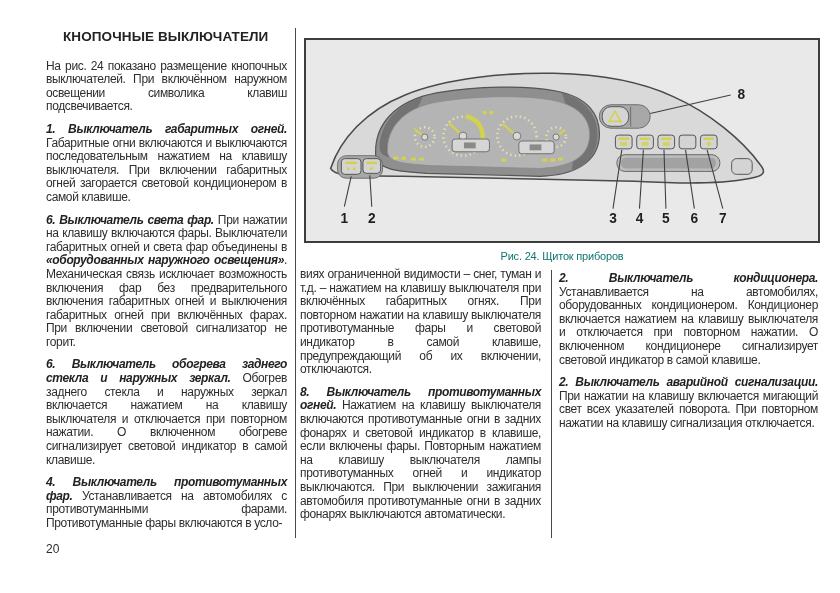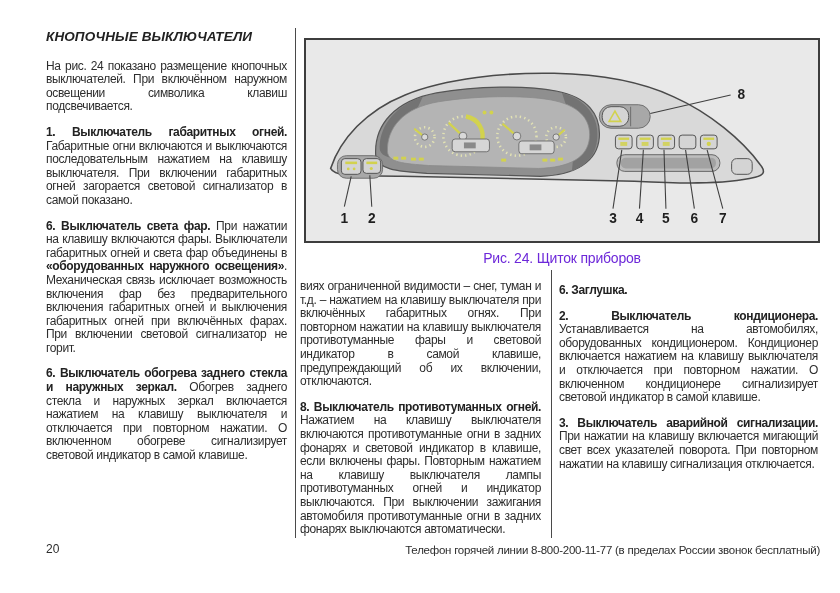--- a/index.html
+++ b/index.html
@@ -5,32 +5,32 @@
   html,body{margin:0;padding:0;}
   .page{
     position:relative;width:840px;height:593px;background:#ffffff;
     color:var(--text,#2d2d2d);font-family:"Liberation Sans",sans-serif;
     overflow:hidden;
   }
   .col{position:absolute;text-align:justify;font-size:12px;line-height:13.6px;letter-spacing:-0.35px;}
   .left-col{left:46px;top:30px;width:241px;}
   .mid-col{left:300px;top:268px;width:241px;}
   .right-col{left:559px;top:272px;width:259px;}
-  .sec-heading{font-size:13.5px;font-weight:bold;letter-spacing:0.1px;margin:0 0 16px 0;color:#222;font-style:italic;}
-  .para{margin:12px 0 9px 0;}
-  .para b{font-weight:bold;color:#222;}
+  .sec-heading{font-size:13.5px;font-weight:bold;letter-spacing:0.1px;margin:0 0 16px 17px;color:#222;}
+  .para{margin:0 0 9px 0;}
+  .para b{font-weight:bold;color:#222;font-style:italic;}
   .divider{position:absolute;width:1px;background:#4a4a4a;}
   .divider.main{left:295px;top:28px;height:510px;}
   .divider.second{left:551px;top:270px;height:268px;}
   .figure-box{
     position:absolute;left:304px;top:38px;width:516px;height:205px;
     border:2px solid #3d3d3d;background:var(--figure-bg,#e9e9e9);box-sizing:border-box;margin:0;
   }
   .figure-box svg{display:block;width:100%;height:100%;}
-  .caption{position:absolute;left:304px;top:250px;width:516px;text-align:center;font-size:14px;letter-spacing:-0.2px;color:#6d28d9;}
+  .caption{position:absolute;left:304px;top:250px;width:516px;text-align:center;font-size:11px;letter-spacing:-0.2px;color:#0f766e;}
   .footer-page{position:absolute;left:46px;top:542px;font-size:12px;}
   .footer-hotline{position:absolute;right:20px;top:544px;font-size:11.5px;letter-spacing:-0.25px;}
   
   .body-shell{fill:var(--illustration-gray,#d9d9d9);stroke:#4a4a4a;stroke-width:1.6;}
   .visor{fill:#8f8f8f;stroke:#555;stroke-width:1.2;}
   .face{fill:#b4b4b4;stroke:#8a8a8a;stroke-width:0.8;}
   .wedge{fill:#737373;}
   .btn{fill:#d4d4d4;stroke:#555;stroke-width:1;}
   .recess{fill:#a8a8a8;stroke:#666;stroke-width:0.9;}
   .slot-outer{fill:#bdbdbd;stroke:#666;stroke-width:1;}
@@ -49,29 +49,33 @@
 
 <div class="page">
 
   <aside class="col left-col">
     <h1 class="sec-heading">КНОПОЧНЫЕ ВЫКЛЮЧАТЕЛИ</h1>
     <p class="para">
       <span>На рис. 24 показано размещение кнопочных выключателей. При включённом наружном освещении символика клавиш подсвечивается.</span>
     </p>
     <p class="para">
       <b>1. Выключатель габаритных огней.</b>
-      <span>Габаритные огни включаются и выключаются последовательным нажатием на клавишу выключателя. При включении габаритных огней загорается световой сигнализатор в самой показано.</span>
+      <span>Габаритные огни включаются и выключаются последовательным нажатием на клавишу выключателя. При включении габаритных огней загорается световой кондиционером в самой клавише.</span>
     </p>
     <p class="para">
       <b>6. Выключатель света фар.</b>
       <span>При нажатии на клавишу включаются фары. Выключатели габаритных огней и света фар объединены в </span><b>«оборудованных наружного освещения»</b><span>. Механическая связь исключает возможность включения фар без предварительного включения габаритных огней и выключения габаритных огней при включённых фарах. При включении световой сигнализатор не горит.</span>
     </p>
     <p class="para">
       <b>6. Выключатель обогрева заднего стекла и наружных зеркал.</b>
       <span>Обогрев заднего стекла и наружных зеркал включается нажатием на клавишу выключателя и отключается при повторном нажатии. О включенном обогреве сигнализирует световой индикатор в самой клавише.</span>
+    </p>
+    <p class="para">
+      <b>4. Выключатель противотуманных фар.</b>
+      <span>Устанавливается на автомобилях с противотуманными фарами. Противотуманные фары включаются в усло-</span>
     </p>
   </aside>
 
   <div class="divider main"></div>
 
   <figure class="figure-box">
     <svg viewBox="0 0 516 205">
 
       <path class="body-shell" d="M 22,131
            C 32,101 58,72 98,56
@@ -207,28 +211,24 @@
     <p class="para">
       <b>8. Выключатель противотуманных огней.</b>
       <span>Нажатием на клавишу выключателя включаются противотуманные огни в задних фонарях и световой индикатор в клавише, если включены фары. Повторным нажатием на клавишу выключателя лампы противотуманных огней и индикатор выключаются. При выключении зажигания автомобиля противотуманные огни в задних фонарях выключаются автоматически.</span>
     </p>
   </div>
 
   <div class="divider second"></div>
 
   <div class="col right-col">
     <p class="para">
-      <b>6. Заглушка.</b>
-    </p>
-    <p class="para">
       <b>2. Выключатель кондиционера.</b>
       <span>Устанавливается на автомобилях, оборудованных кондиционером. Кондиционер включается нажатием на клавишу выключателя и отключается при повторном нажатии. О включенном кондиционере сигнализирует световой индикатор в самой клавише.</span>
     </p>
     <p class="para">
-      <b>3. Выключатель аварийной сигнализации.</b>
+      <b>2. Выключатель аварийной сигнализации.</b>
       <span>При нажатии на клавишу включается мигающий свет всех указателей поворота. При повторном нажатии на клавишу сигнализация отключается.</span>
     </p>
   </div>
 
   <div class="footer-page">20</div>
-  <div class="footer-hotline">Телефон горячей линии 8-800-200-11-77 (в пределах России звонок бесплатный)</div>
 
 </div>
 
 </body></html>

